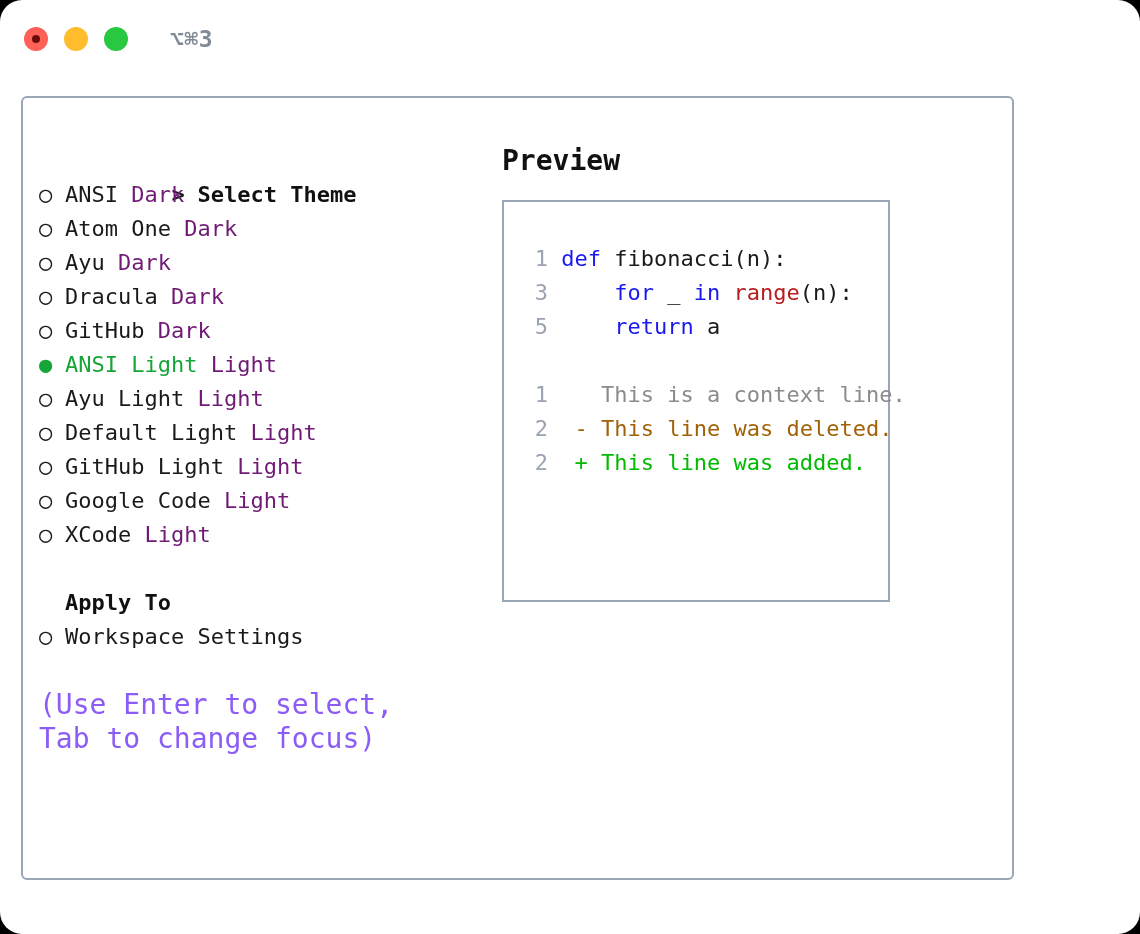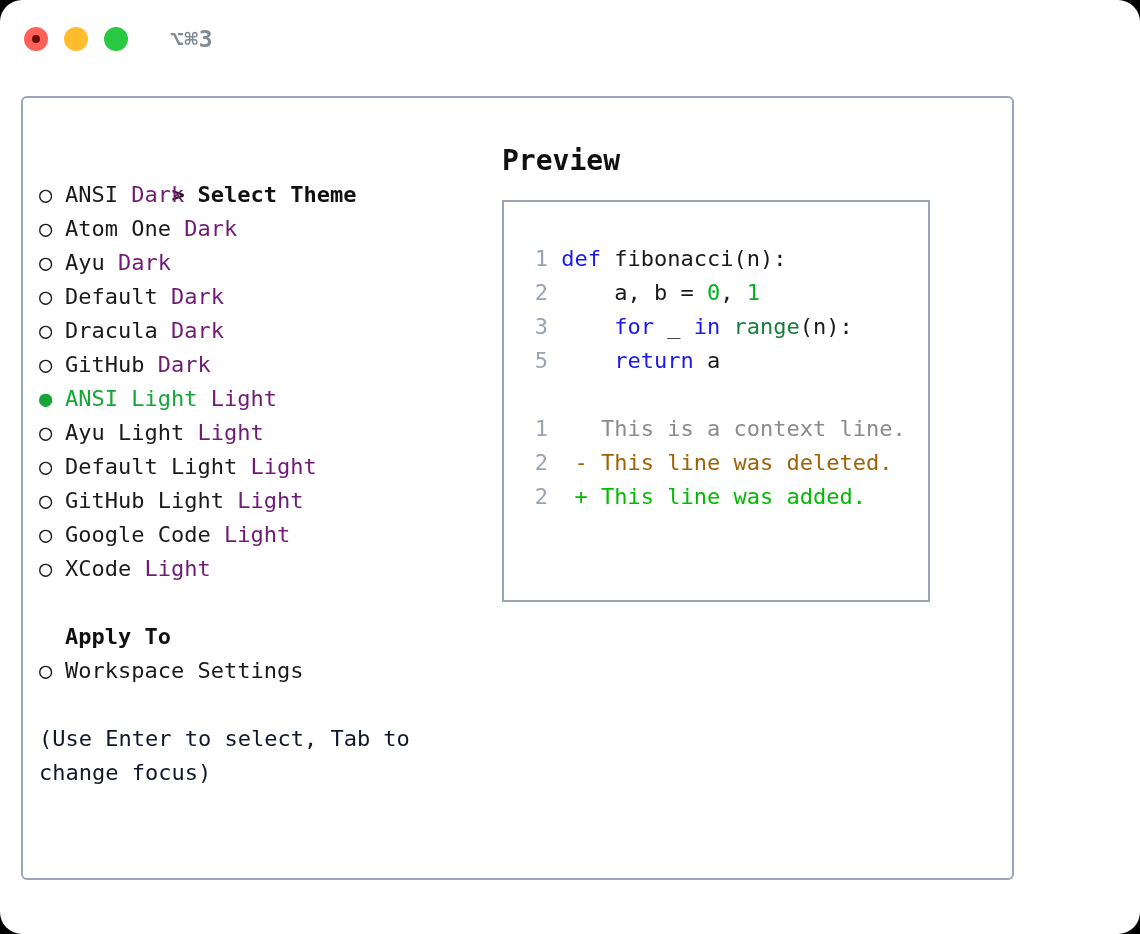--- a/index.html
+++ b/index.html
@@ -101,40 +101,40 @@
   .item-name.selected { color: #16a637; }
   .item-kind { color: #701a75; margin-top: 32px; }
 
   .section-head {
     color: #111111;
     font-weight: bold;
     padding-left: 26px;
   }
 
   .hint {
-    font-size: 22px;
-    line-height: 34px;
-    color: #0f172a;
+    font-size: 28px;
+    line-height: 34px;
+    color: #8b5cf6;
     white-space: pre-wrap;
     width: 410px;
   }
 
   .spacer { height: 34px; }
 
   
   .preview-title {
     font-size: 28px;
     font-weight: bold;
     color: #111111;
     line-height: 34px;
     white-space: pre;
   }
   .preview-box {
     margin-top: 22px;
-    width: 428px;
+    width: 388px;
     height: 402px;
     border: 2px solid #9aa5b6;
     background: #ffffff;
     padding: 40px 0 0 0;
   }
   .code-line {
     height: 34px;
     line-height: 34px;
     font-size: 22px;
     white-space: pre;
@@ -142,21 +142,21 @@
   }
   .lineno {
     display: inline-block;
     width: 24px;
     text-align: right;
     color: #9aa3b2;
   }
   .code-text { color: #1a1a1a; }
 
   .tok-kw   { color: #1a1aee; }
-  .tok-fn   { color: #15803d; }
+  .tok-fn   { color: #b91c1c; }
   .tok-num  { color: #00b420; }
   .tok-plain{ color: #1a1a1a; }
   .tok-ctx  { color: #8b8b8b; text-align: right; }
   .tok-del  { color: #a16207; }
   .tok-add  { color: #00bb00; }
 </style>
 </head>
 <body>
 
 <div class="window">
@@ -178,21 +178,20 @@
       <div class="col-left">
 
         <div class="row heading">
           <span class="marker caret">&gt;</span><span>Select Theme</span>
         </div>
 
         <div id="theme-items">
             <div class="row"><span class="marker">○</span><span class="item-name">ANSI</span><span class="item-kind"> Dark</span></div>
             <div class="row"><span class="marker">○</span><span class="item-name">Atom One</span><span class="item-kind"> Dark</span></div>
             <div class="row"><span class="marker">○</span><span class="item-name">Ayu</span><span class="item-kind"> Dark</span></div>
-            <div class="row"><span class="marker">○</span><span class="item-name">Default</span><span class="item-kind"> Dark</span></div>
             <div class="row"><span class="marker">○</span><span class="item-name">Dracula</span><span class="item-kind"> Dark</span></div>
             <div class="row"><span class="marker">○</span><span class="item-name">GitHub</span><span class="item-kind"> Dark</span></div>
             <div class="row"><span class="marker sel">●</span><span class="item-name selected">ANSI Light</span><span class="item-kind"> Light</span></div>
             <div class="row"><span class="marker">○</span><span class="item-name">Ayu Light</span><span class="item-kind"> Light</span></div>
             <div class="row"><span class="marker">○</span><span class="item-name">Default Light</span><span class="item-kind"> Light</span></div>
             <div class="row"><span class="marker">○</span><span class="item-name">GitHub Light</span><span class="item-kind"> Light</span></div>
             <div class="row"><span class="marker">○</span><span class="item-name">Google Code</span><span class="item-kind"> Light</span></div>
             <div class="row"><span class="marker">○</span><span class="item-name">XCode</span><span class="item-kind"> Light</span></div>
           </div>
 
@@ -207,21 +206,20 @@
         <div class="spacer"></div>
 
         <div class="hint">(Use Enter to select, Tab to change focus)</div>
       </div>
 
       <div class="col-right">
         <div class="preview-title">Preview</div>
         <div class="preview-box">
           <div id="code-lines">
               <div class="code-line"><span class="lineno">1</span><span class="code-text"> </span><span class="tok-kw">def </span><span class="tok-plain">fibonacci(n):</span></div>
-              <div class="code-line"><span class="lineno">2</span><span class="code-text"> </span><span class="tok-plain">    a, b = </span><span class="tok-num">0</span><span class="tok-plain">, </span><span class="tok-num">1</span></div>
               <div class="code-line"><span class="lineno">3</span><span class="code-text"> </span><span class="tok-plain">    </span><span class="tok-kw">for</span><span class="tok-plain"> _ </span><span class="tok-kw">in</span><span class="tok-plain"> </span><span class="tok-fn">range</span><span class="tok-plain">(n):</span></div>
               <div class="code-line"><span class="lineno">5</span><span class="code-text"> </span><span class="tok-plain">    </span><span class="tok-kw">return</span><span class="tok-plain"> a</span></div>
               <div class="code-line"><span class="lineno"></span><span class="code-text"> </span><span class="tok-plain"></span></div>
               <div class="code-line"><span class="lineno">1</span><span class="code-text"> </span><span class="tok-ctx">   This is a context line.</span></div>
               <div class="code-line"><span class="lineno">2</span><span class="code-text"> </span><span class="tok-del"> - This line was deleted.</span></div>
               <div class="code-line"><span class="lineno">2</span><span class="code-text"> </span><span class="tok-add"> + This line was added.</span></div>
             </div>
         </div>
       </div>
 

